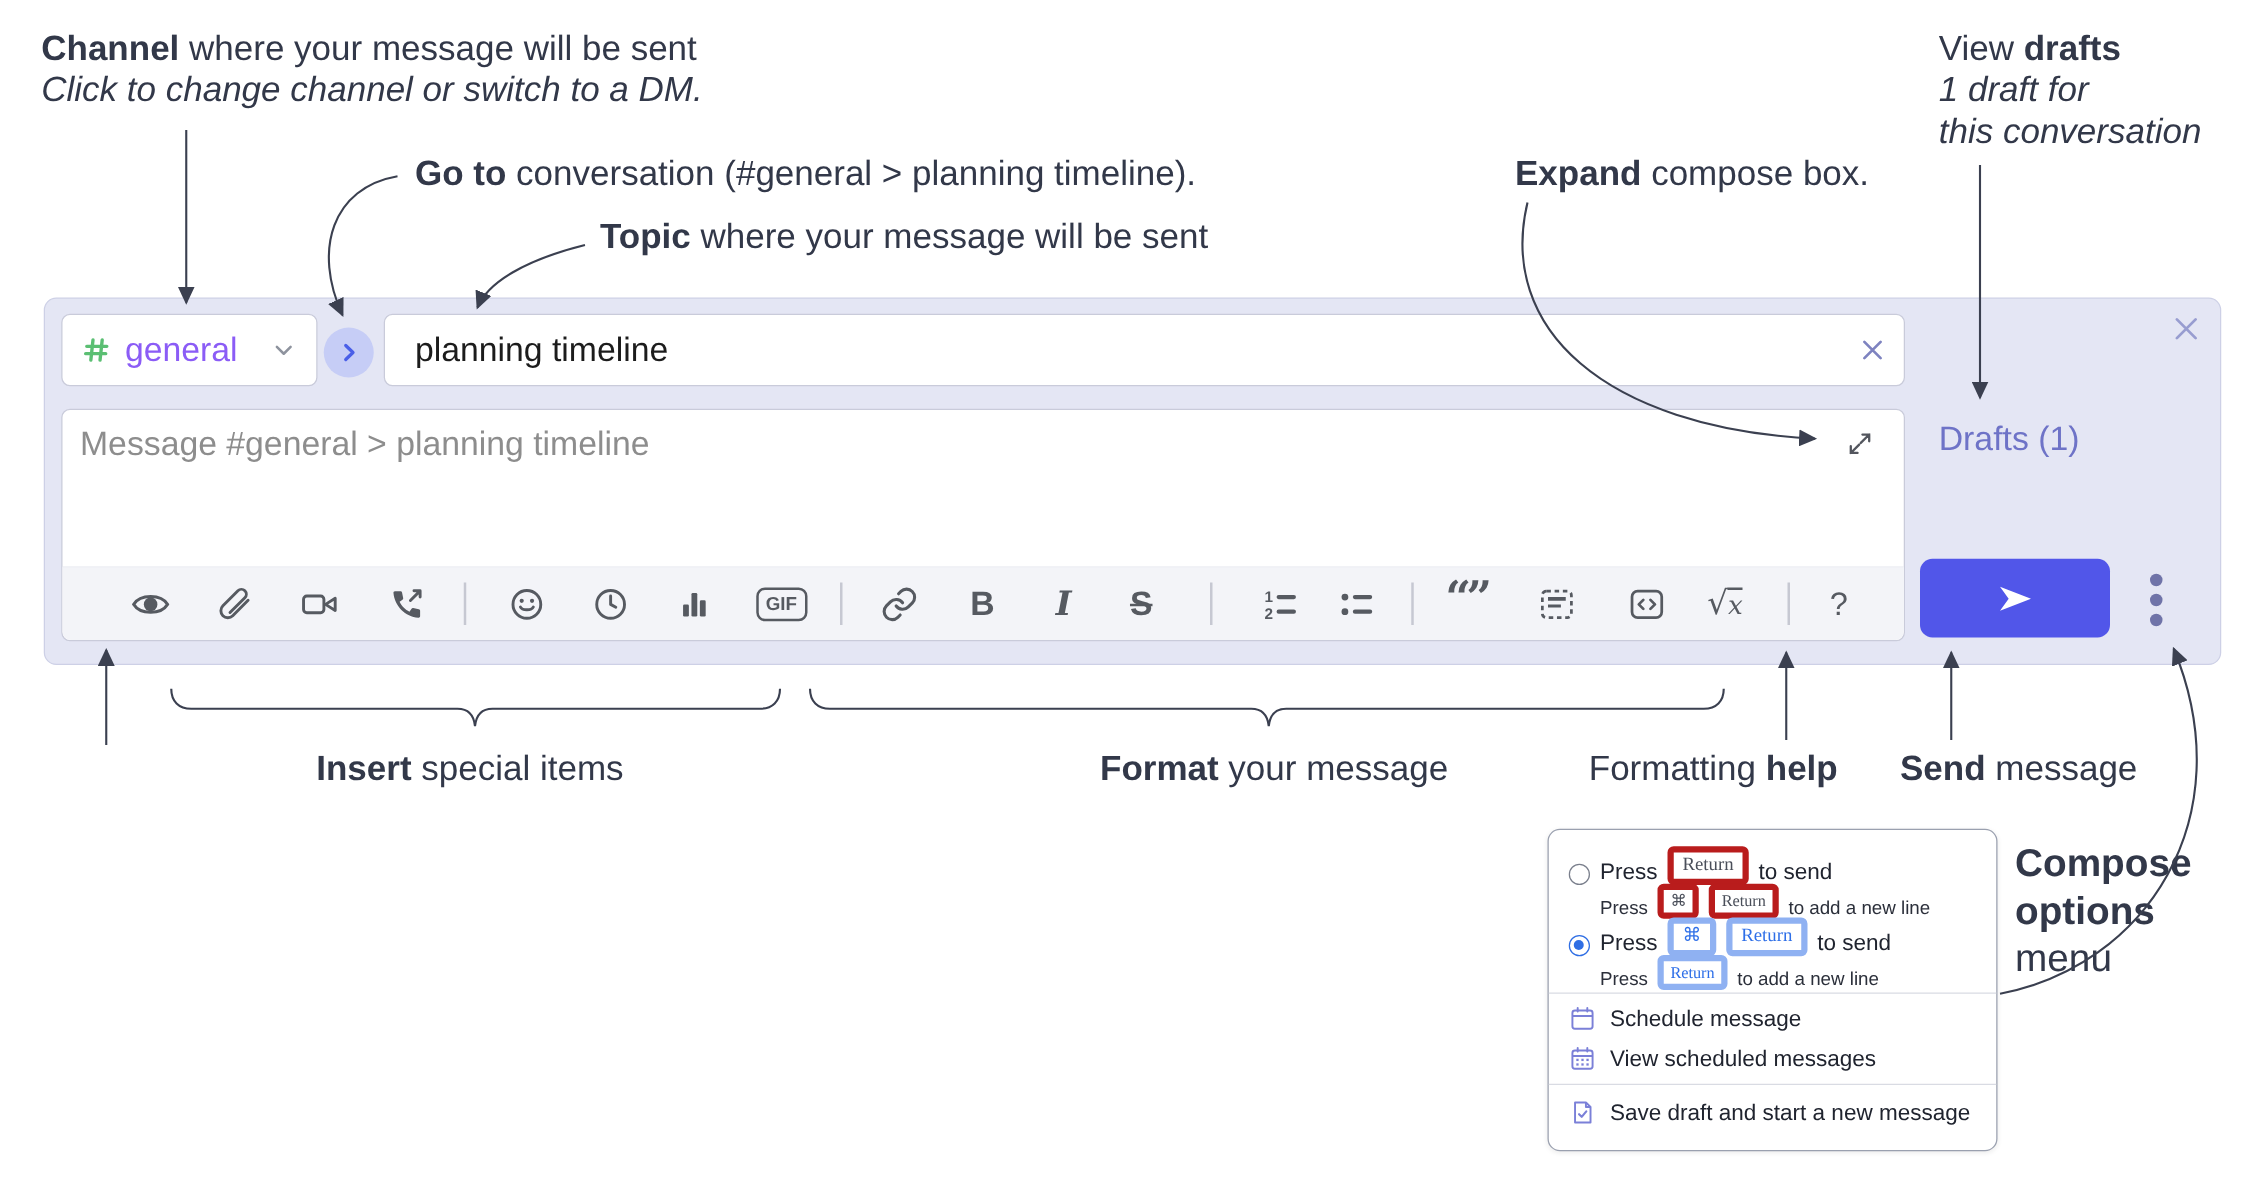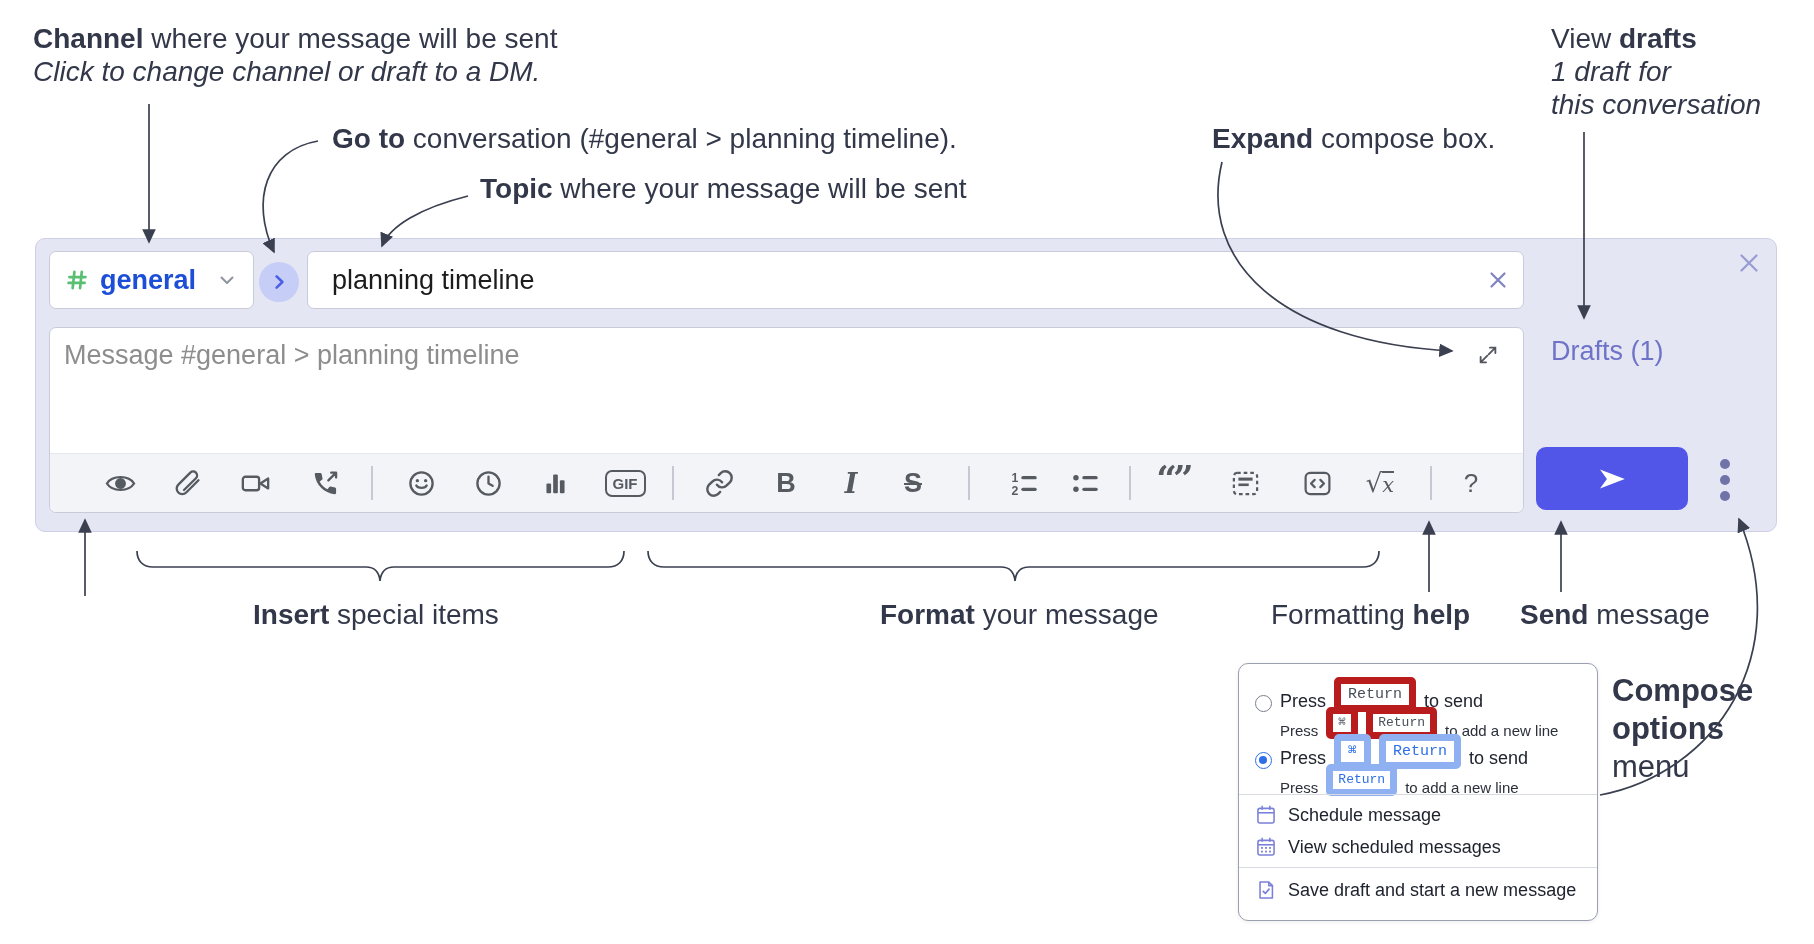--- a/index.html
+++ b/index.html
@@ -8,21 +8,21 @@
   .abs{position:absolute;}
   .ann{font-size:28px;line-height:33px;color:#323849;white-space:nowrap;}
   .b{font-weight:700;}
   .i{font-style:italic;}
   
   #panel{left:35px;top:238px;width:1740px;height:292px;background:#e4e6f4;
          border:1px solid #cdd0e6;border-radius:10px;z-index:2;}
   .whitebox{background:#fff;border:1px solid #c9cbda;border-radius:7px;box-sizing:border-box;}
   #channel-btn{left:48px;top:250px;width:205px;height:58px;display:flex;align-items:center;
                padding:0 14px;gap:10px;cursor:pointer;}
-  #channel-name{font-size:27px;color:#1d4ed8;flex:1;font-weight:bold;}
+  #channel-name{font-size:27px;color:#8b5cf6;flex:1;}
   #goto-btn{left:258px;top:261px;width:40px;height:40px;border-radius:50%;background:#c6cdf6;
             display:flex;align-items:center;justify-content:center;cursor:pointer;}
   #topic-box{left:306px;top:250px;width:1217px;height:58px;display:flex;align-items:center;padding:0 12px 0 22px;}
   #topic-input{flex:1;border:none;outline:none;font-size:27px;color:#1c1c1c;
                font-family:Liberation Sans, sans-serif;background:transparent;}
   #close-panel{left:1733px;top:247px;width:30px;height:30px;cursor:pointer;}
   #msgbox{left:48px;top:326px;width:1475px;height:186px;}
   #msg-textarea{position:absolute;left:12px;top:10px;width:1390px;height:105px;border:none;outline:none;
                 resize:none;font-size:27px;color:#333;font-family:inherit;background:transparent;}
   #msg-textarea::placeholder{color:#8d8d8d;opacity:1;}
@@ -40,38 +40,38 @@
   #more-btn{left:1707px;top:452px;width:36px;height:56px;display:flex;align-items:center;
             justify-content:center;cursor:pointer;z-index:3;}
   
   #popup{left:1238px;top:663px;width:360px;height:258px;background:#fff;border:1.5px solid #9aa0af;
          border-radius:10px;z-index:4;box-shadow:0 1px 4px rgba(0,0,0,.08);box-sizing:border-box;
          font-size:18px;color:#20242f;}
   .prow{position:absolute;left:16px;display:flex;align-items:flex-end;gap:8px;white-space:nowrap;}
   .radio{width:17px;height:17px;border:1.6px solid #7a7f8c;border-radius:50%;box-sizing:border-box;flex:0 0 auto;}
   .radio.sel{border-color:#2f6ee4;position:relative;}
   .radio.sel::after{content:"";position:absolute;left:3px;top:3px;width:8px;height:8px;border-radius:50%;background:#2f6ee4;}
-  kbd{font-family:Liberation Mono, monospace;border:7px solid #b91c1c;border-radius:5px;background:#fff;
+  kbd{font-family:Liberation Serif, serif;border:5px solid #b91c1c;border-radius:5px;background:#fff;
       padding:0 7px;font-size:15px;color:#4a4f5a;line-height:21px;display:inline-block;}
   kbd.blue{border-color:#8fb1f2;color:#2e6fe8;}
   .sub{font-size:15px;color:#2b2f3a;}
   .sub kbd{font-size:13px;line-height:18px;padding:0 5px;}
   .pdiv{position:absolute;left:0;width:100%;height:1px;background:#d9dbe3;}
   .mitem{position:absolute;left:16px;display:flex;align-items:center;gap:11px;cursor:pointer;white-space:nowrap;}
   .mitem svg{width:22px;height:22px;color:#7b80d8;flex:0 0 auto;}
   #overlay{position:absolute;left:0;top:0;z-index:5;pointer-events:none;}
 </style>
 </head>
 <body>
 
 <div id="canvas">
 
   <div class="abs ann" style="left:33px;top:22px;">
     <span class="b">Channel</span><span> where your message will be sent</span><br>
-    <span class="i">Click to change channel or draft to a DM.</span>
+    <span class="i">Click to change channel or switch to a DM.</span>
   </div>
   <div class="abs ann" style="left:480px;top:172px;">
     <span class="b">Topic</span><span> where your message will be sent</span>
   </div>
   <div class="abs ann" style="left:332px;top:122px;">
     <span class="b">Go to</span><span> conversation (#general &gt; planning timeline).</span>
   </div>
   <div class="abs ann" style="left:1212px;top:122px;">
     <span class="b">Expand</span><span> compose box.</span>
   </div>

